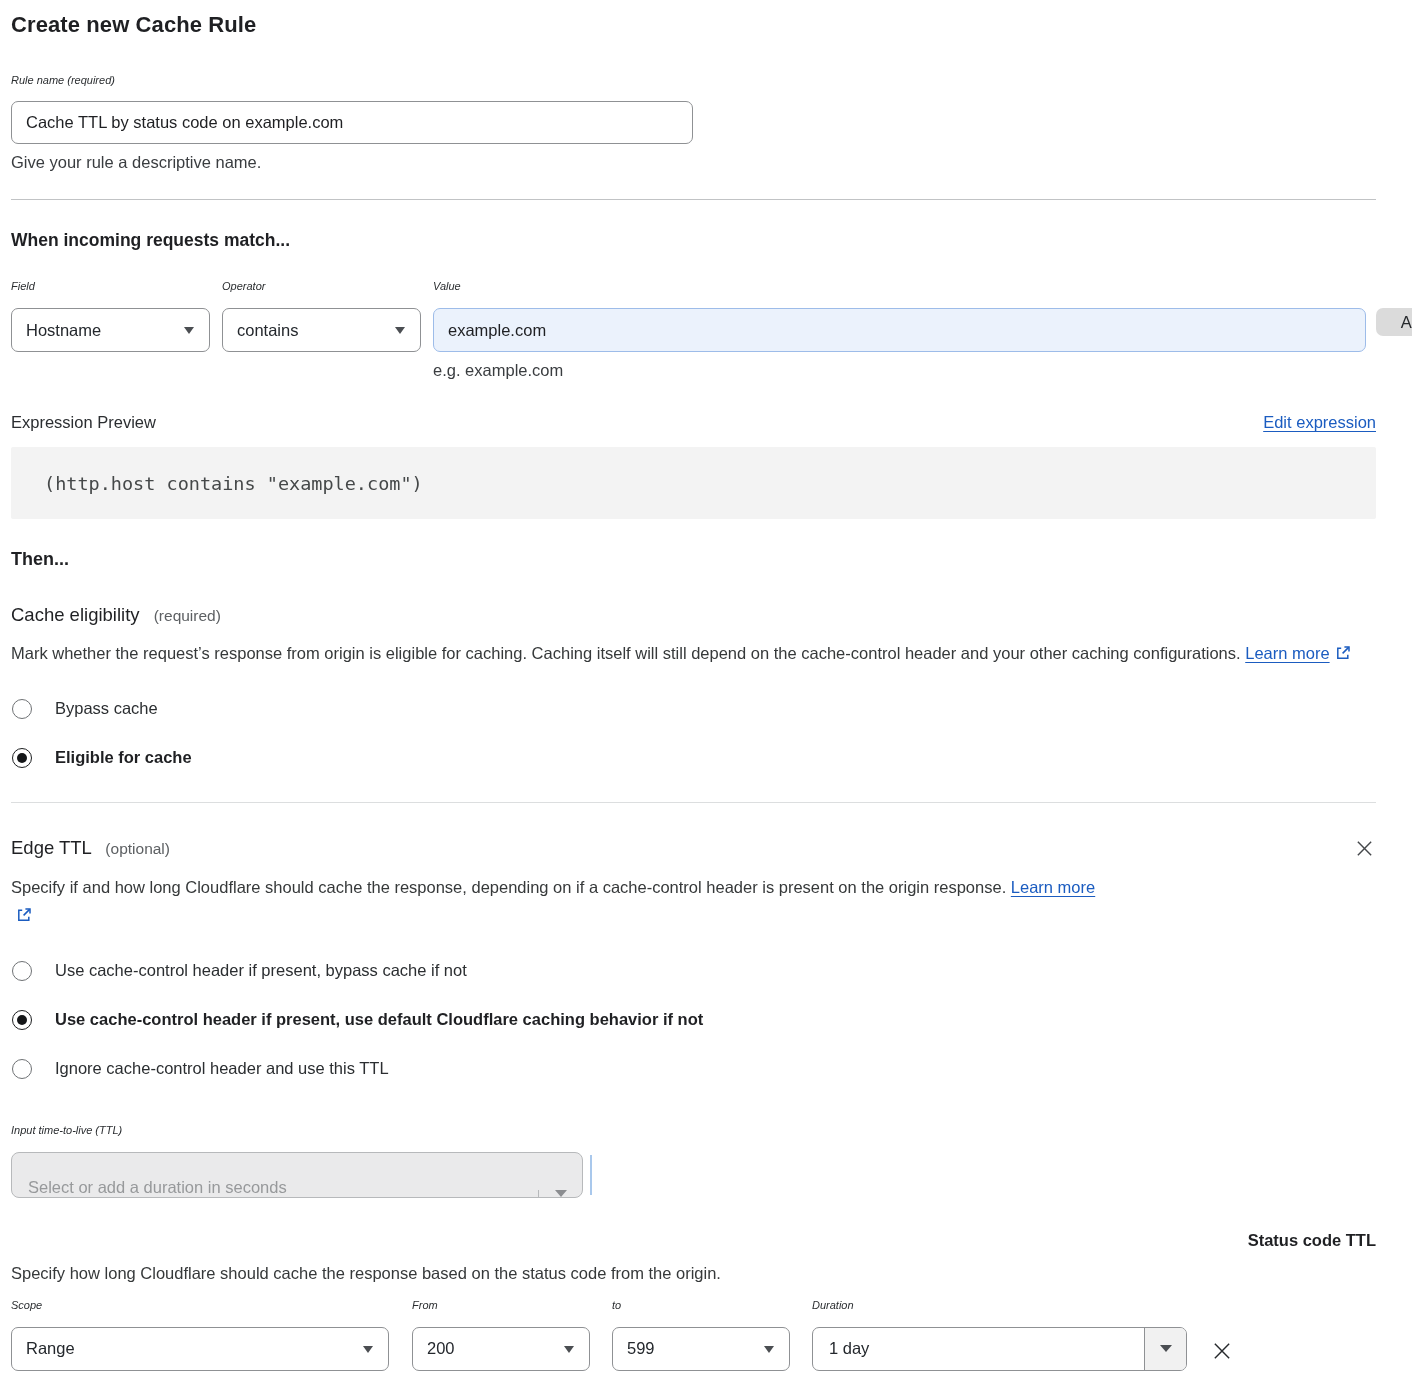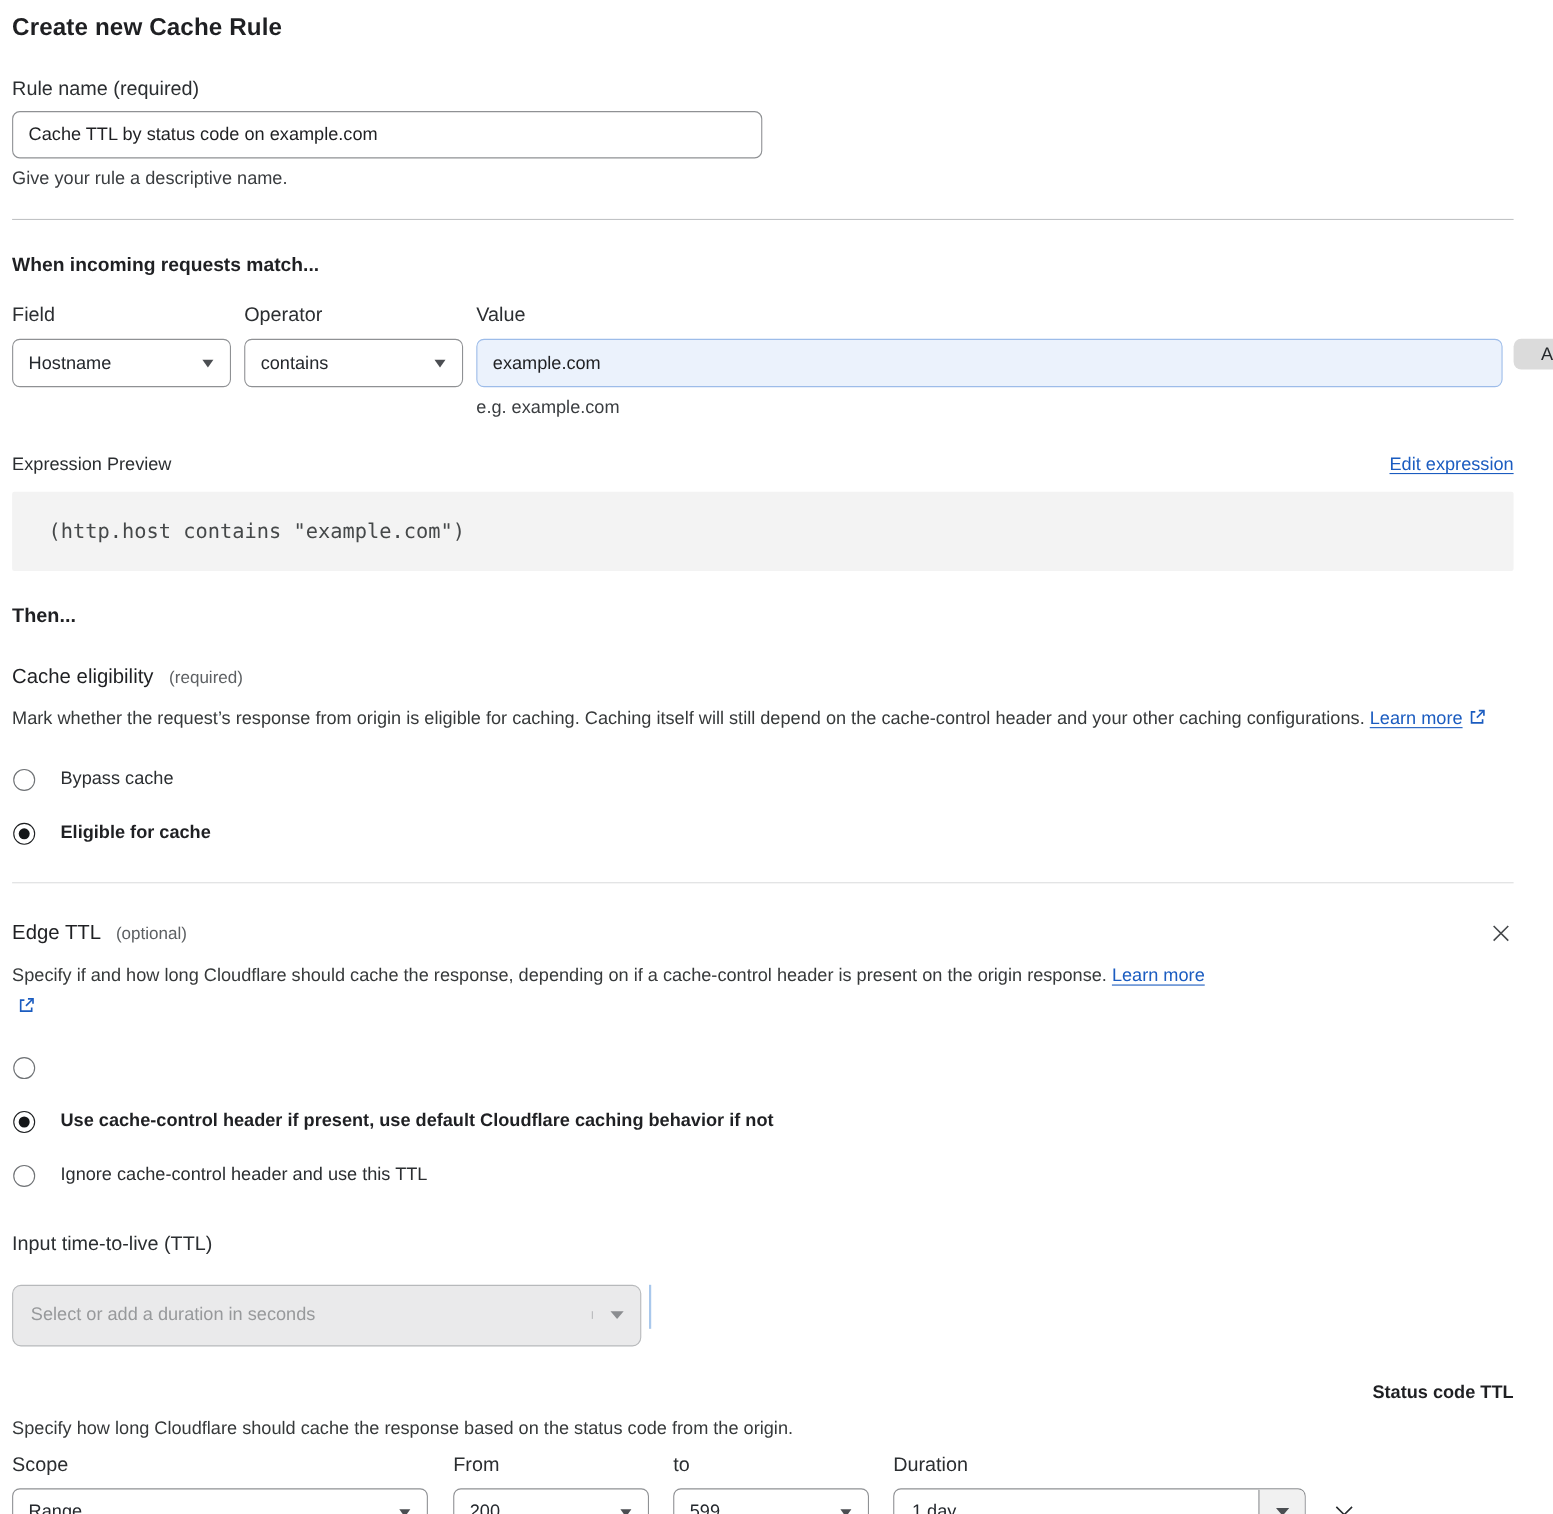--- a/index.html
+++ b/index.html
@@ -9,21 +9,21 @@
     font-family: "Liberation Sans", "DejaVu Sans", sans-serif;
     color: #36393a;
     -webkit-font-smoothing: antialiased;
   }
   .page { padding: 12px 36px 24px 11px; }
 
   h1.page-title {
     font-size: 22px; font-weight: 700; color: #1f2023;
     margin: 0 0 33px 0; letter-spacing: .1px;
   }
-  .field-label { font-size: 18px; color: #2b2e31; margin-bottom: 11px; line-height: 19px; }
+  .field-label { font-size: 11px; color: #2b2e31; margin-bottom: 11px; line-height: 19px; font-style: italic; }
   .help-text  { font-size: 16.5px; color: #3a3d40; margin-top: 9px; }
 
   .text-input {
     height: 43px; border: 1px solid #8f9194; border-radius: 7px;
     font-size: 16.5px; color: #1f2023; padding: 0 14px; background: #fff; width: 682px;
     font-family: inherit;
   }
 
   .divider { border: none; border-top: 1.5px solid #c1c3c5; margin: 27px 0 0 0; }
   .divider.light { border-top: 1px solid #dcdedf; }
@@ -96,22 +96,22 @@
   .radio-label { font-size: 16.5px; color: #2b2e31; margin-left: 23px; }
   .radio-label.bold { font-weight: 700; color: #1f2023; }
 
   .edge-header { display: flex; justify-content: space-between; align-items: flex-start; margin-top: 34px; }
   .icon-btn { background: none; border: none; padding: 2px; cursor: pointer; line-height: 0; }
 
   
   .ttl-label { margin-top: 42px; }
   .ttl-combo-row { display: flex; align-items: center; margin-top: 12px; }
   .combo-disabled {
-    width: 572px; height: 56px; border: 1px solid #b7b9bb; border-radius: 8px;
-    background: #eaeaeb; display: flex; align-items: center; overflow: hidden; margin-top: 16px;
+    width: 572px; height: 46px; border: 1px solid #b7b9bb; border-radius: 8px;
+    background: #eaeaeb; display: flex; align-items: flex-end; overflow: hidden;
   }
   .combo-disabled .combo-text {
     flex: 1; display: flex; align-items: center; padding: 0 16px;
     font-size: 16.5px; color: #97999b;
   }
   .combo-disabled .combo-arrow-box {
     width: 44px; border-left: 1px solid #b7b9bb; display: flex; align-items: center; justify-content: center;
   }
   .combo-disabled .arrow-tri {
     width: 0; height: 0; border-left: 6px solid transparent;
@@ -236,20 +236,21 @@
     <span>Specify if and how long Cloudflare should cache the response, depending on if a cache-control header is present on the origin response.</span>
     <a class="link">Learn more</a><span class="ext-icon"><svg width="16" height="16" viewBox="0 0 16 16" fill="none" stroke="#1b5cc0" stroke-width="1.5">
           <path d="M6.2 3.2H2.8v10h10V9.8"></path>
           <path d="M9.4 2h4.6v4.6"></path>
           <path d="M13.6 2.4 7.6 8.4"></path>
         </svg></span>
   </p>
 
   <div class="radio-row">
     <span class="radio"></span>
+    <span class="radio-label">Use cache-control header if present, bypass cache if not</span>
   </div>
   <div class="radio-row">
     <span class="radio checked"></span>
     <span class="radio-label bold">Use cache-control header if present, use default Cloudflare caching behavior if not</span>
   </div>
   <div class="radio-row">
     <span class="radio"></span>
     <span class="radio-label">Ignore cache-control header and use this TTL</span>
   </div>
 

